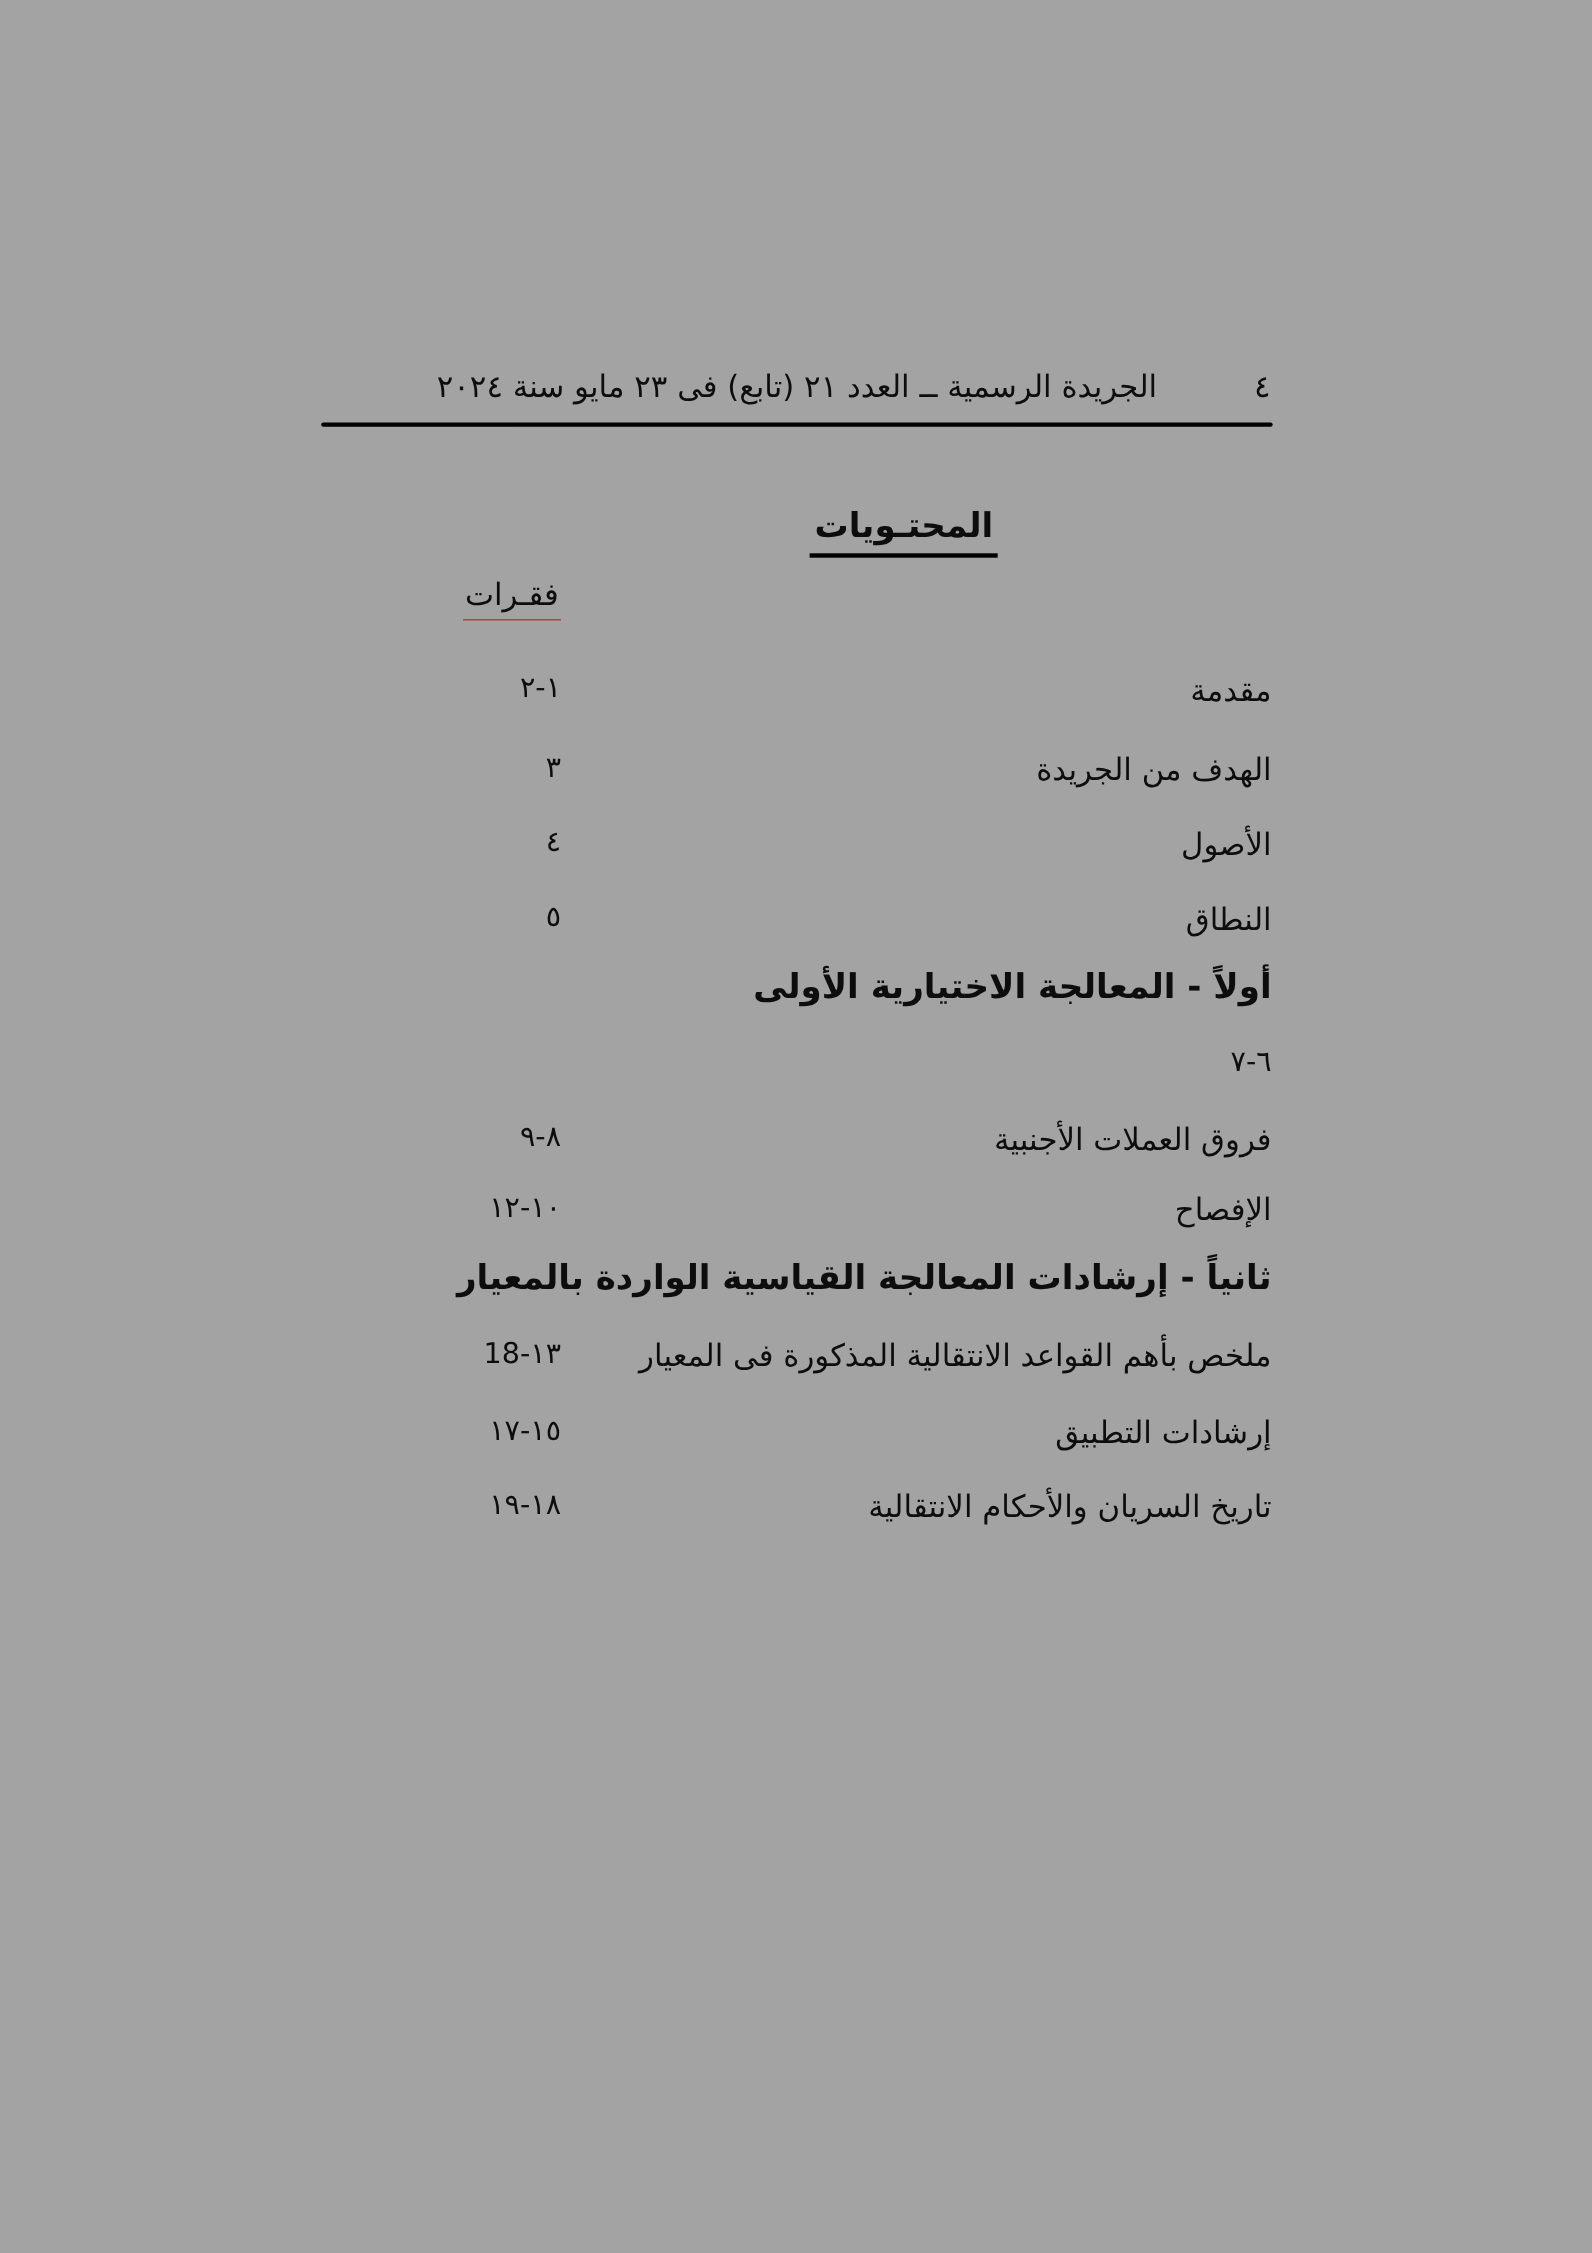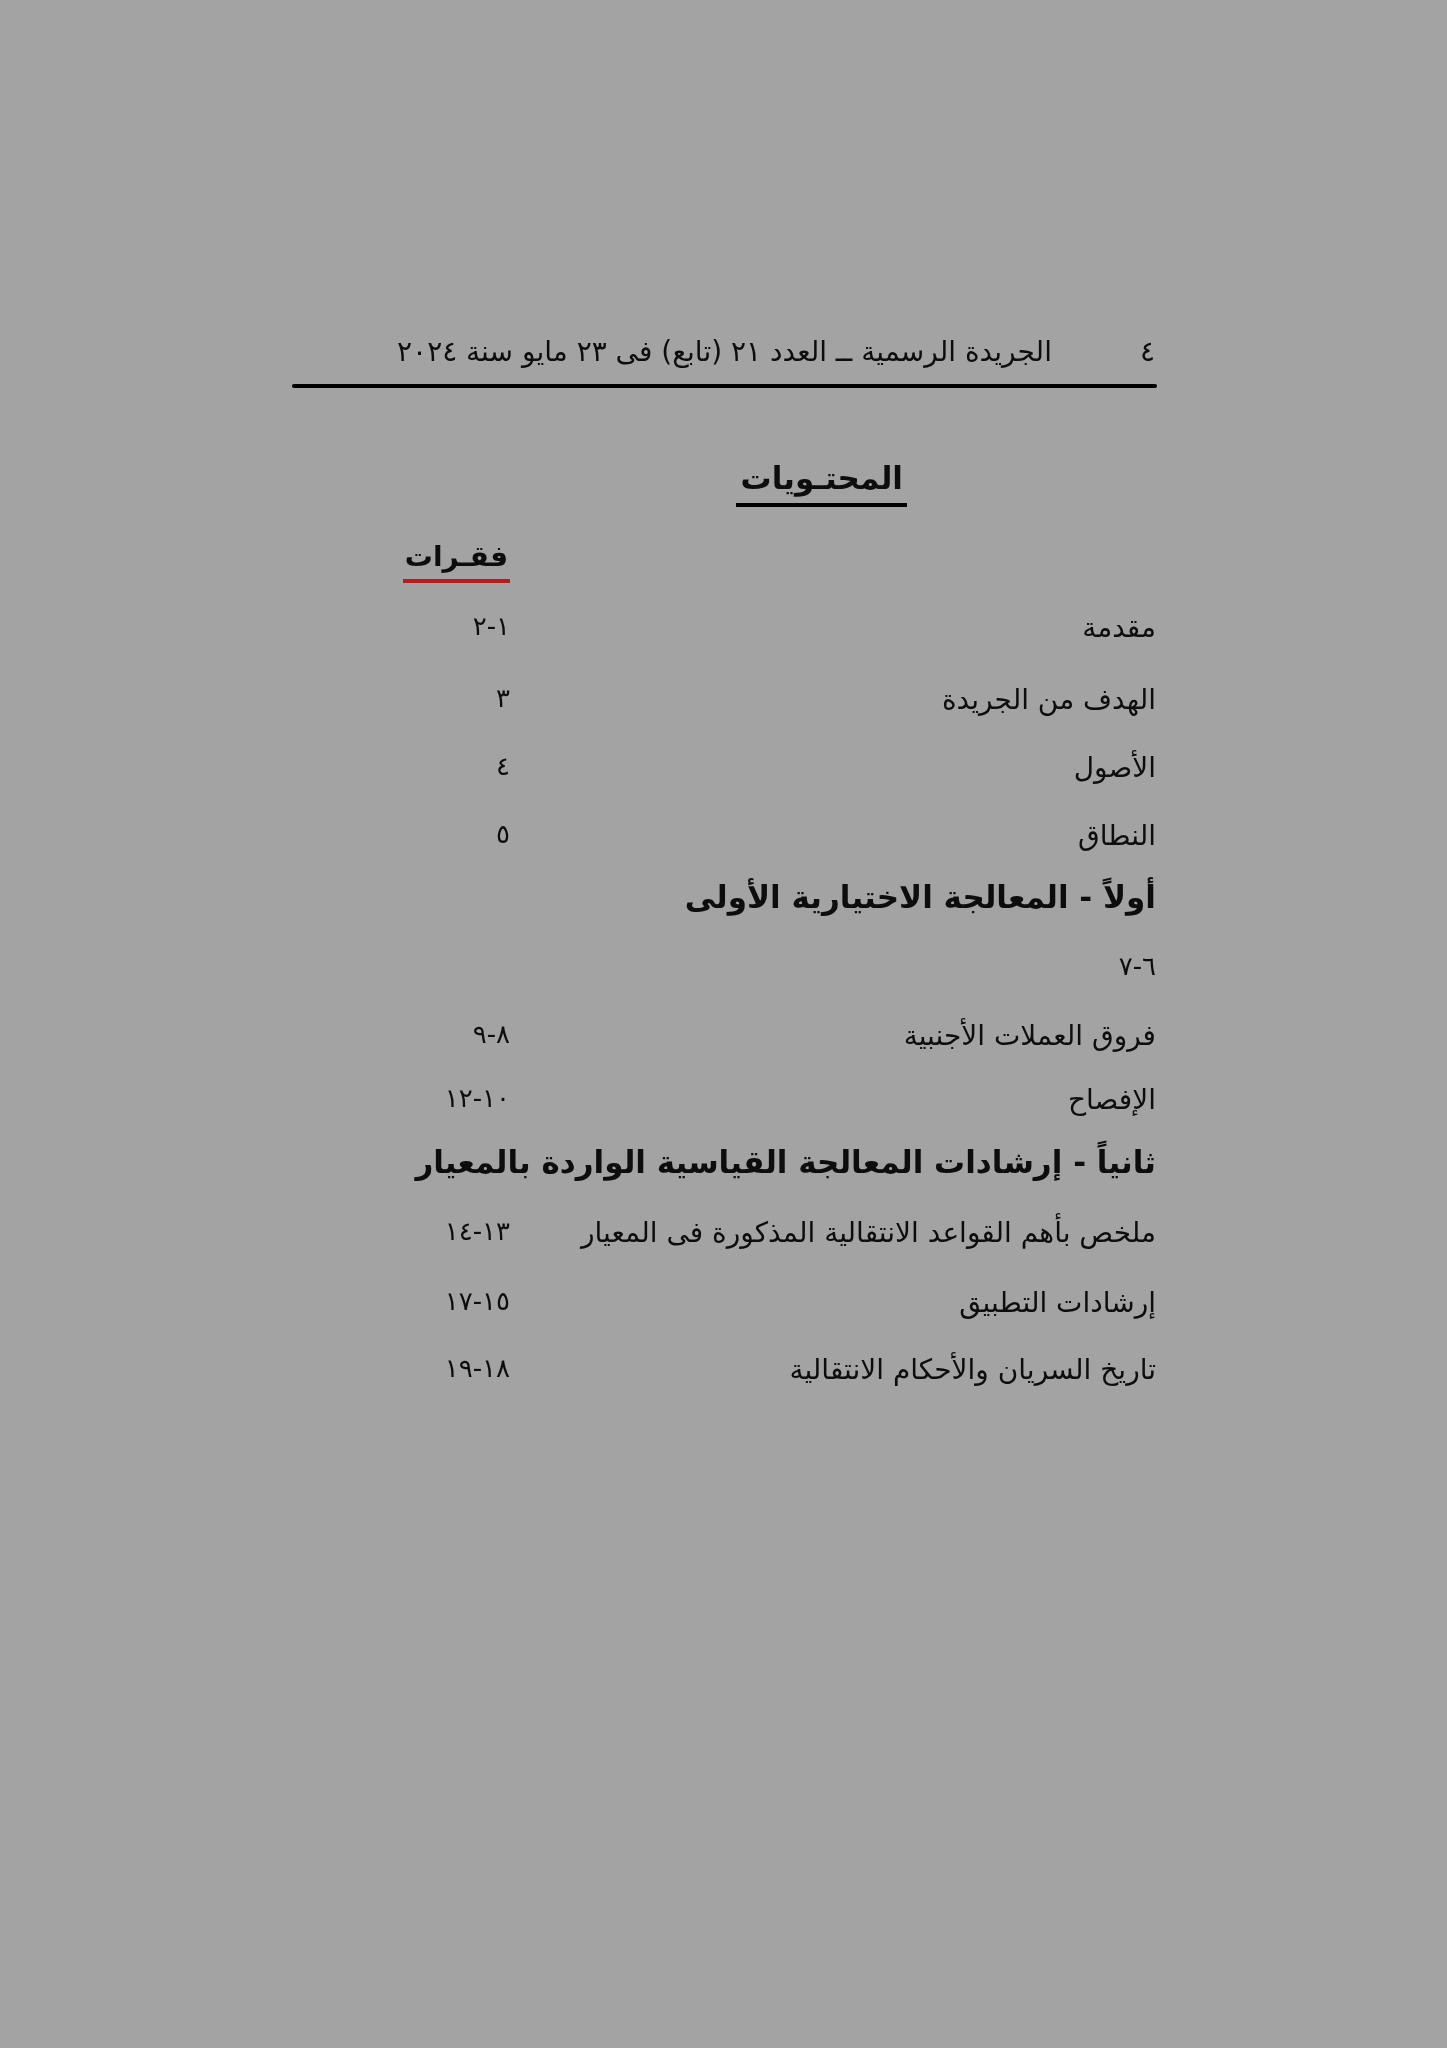--- a/index.html
+++ b/index.html
@@ -49,26 +49,26 @@
     right: 540px;
     font-size: 31px;
     font-weight: bold;
     padding: 0 4px 7px 4px;
     border-bottom: 4px solid #000000;
     white-space: nowrap;
     text-align: right;
   }
   .col-header {
     position: absolute;
-    top: 540px;
+    top: 524px;
     right: 937px;
     font-size: 28px;
-    font-weight: bold;
+    font-weight: normal;
     padding: 0 2px 6px 2px;
-    border-bottom: 4px solid #b91c1c;
+    border-bottom: 1px solid #b91c1c;
     white-space: nowrap;
   }
   .toc-rows { position: absolute; inset: 0; }
   .toc-row {
     position: absolute;
     left: 290px;
     width: 866px;
     display: flex;
     justify-content: space-between;
     align-items: flex-start;
@@ -134,21 +134,21 @@
       </div>
       <div class="toc-row" style="top: 1082px;">
         <span class="label">الإفصاح</span>
         <span class="nums">١٠-١٢</span>
       </div>
       <div class="toc-row section" style="top: 1143px;">
         <span class="label">ثانياً - إرشادات المعالجة القياسية الواردة بالمعيار</span>
       </div>
       <div class="toc-row" style="top: 1215px;">
         <span class="label">ملخص بأهم القواعد الانتقالية المذكورة فى المعيار</span>
-        <span class="nums">١٣-١٤</span>
+        <span class="nums">١٣-18</span>
       </div>
       <div class="toc-row" style="top: 1285px;">
         <span class="label">إرشادات التطبيق</span>
         <span class="nums">١٥-١٧</span>
       </div>
       <div class="toc-row" style="top: 1352px;">
         <span class="label">تاريخ السريان والأحكام الانتقالية</span>
         <span class="nums">١٨-١٩</span>
       </div>
     </div>

